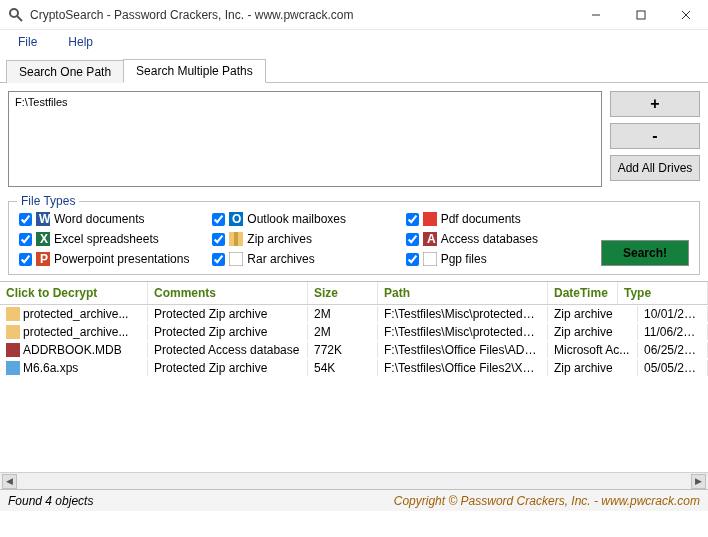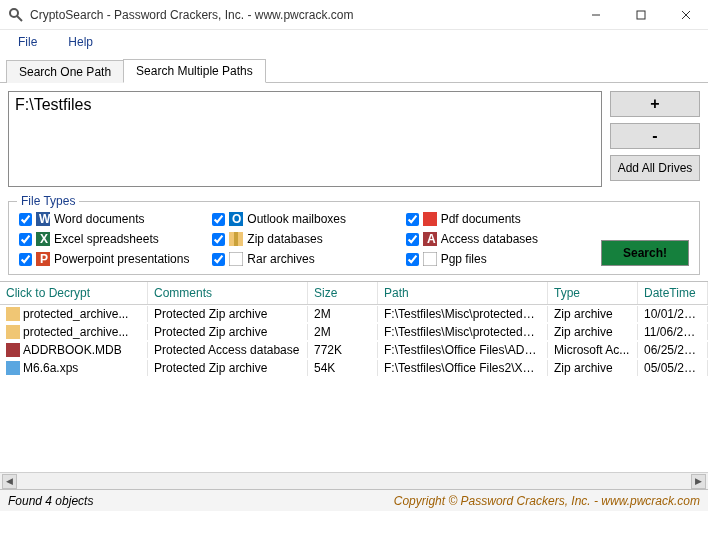--- a/index.html
+++ b/index.html
@@ -12,40 +12,40 @@
 
 .menubar { height: 24px; display: flex; align-items: center; padding: 0 8px; gap: 11px; }
 .menubar .menuitem { padding: 3px 10px; color: #1a3e8c; }
 
 .tabs { display: flex; align-items: flex-end; padding: 4px 6px 0 6px; border-bottom: 1px solid #c0c0c0; }
 .tab { padding: 4px 12px; border: 1px solid #c0c0c0; border-bottom: none; background: #f4f4f4; margin-right: -1px; position: relative; top: 1px; }
 .tab.active { background: #fff; border-bottom: 1px solid #fff; }
 
 .tabbody { padding: 8px; }
 .pathsrow { display: flex; gap: 8px; }
-.paths-textarea { flex: 1; height: 96px; border: 1px solid #8a8a8a; padding: 4px 6px; font-size: 16px; resize: none; outline: none; background: #fff; }
+.paths-textarea { flex: 1; height: 96px; border: 1px solid #8a8a8a; padding: 4px 6px; font-size: 11px; resize: none; outline: none; background: #fff; }
 .sidebtns { width: 90px; display: flex; flex-direction: column; gap: 6px; }
 .btn { height: 26px; border: 1px solid #adadad; background: #e1e1e1; display: flex; align-items: center; justify-content: center; cursor: default; }
 .btn.big { font-size: 16px; font-weight: bold; }
 
 .groupbox { position: relative; border: 1px solid #c0c0c0; margin: 6px 8px 6px 8px; padding: 10px 10px 8px 10px; }
 .groupbox-title { position: absolute; top: -8px; left: 8px; background: #fff; padding: 0 4px; color: #1a3e8c; }
 .ft-row { display: flex; align-items: flex-start; }
 .ft-col { flex: 1; display: flex; flex-direction: column; gap: 6px; }
 .ft-search { width: 90px; display: flex; align-items: flex-end; justify-content: flex-end; align-self: flex-end; }
 .chk { display: flex; align-items: center; gap: 4px; }
 .chk input { width: 13px; height: 13px; }
 .iconbox { width: 14px; height: 14px; display: inline-flex; align-items: center; justify-content: center; }
 
 .search-btn { width: 88px; height: 26px; border: 1px solid #8a8a8a; background: #15803d; font-weight: bold; }
 
 .listview { border-top: 1px solid #c0c0c0; }
 .lv-head { display: flex; background: #fff; border-bottom: 1px solid #d0d0d0; }
 .lv-head .col, .lv-row .cell { padding: 4px 6px; border-right: 1px solid #e4e4e4; white-space: nowrap; overflow: hidden; text-overflow: ellipsis; }
-.lv-head .col { font-weight: normal; color: #0f766e; background: #fff; }
+.lv-head .col { font-weight: bold; color: #4d7c0f; background: #fff; }
 .col-0,.cell-0{ width: 148px; } .col-1,.cell-1{ width: 160px; } .col-2,.cell-2{ width: 70px; }
 .col-3,.cell-3{ width: 170px; } .col-4,.cell-4{ width: 90px; } .col-5,.cell-5{ flex: 1; min-width: 0; }
 .lv-body { }
 .lv-row { display: flex; height: 18px; align-items: center; }
 .lv-row .cell { padding: 1px 6px; font-size: 12px; }
 .cell-0 { display: flex; align-items: center; gap: 3px; }
 .file-icon { width: 14px; height: 14px; flex: 0 0 14px; }
 
 .scrollbar-h { height: 17px; background: #f0f0f0; border-top: 1px solid #d0d0d0; display: flex; align-items: center; justify-content: space-between; padding: 0 2px; }
 .sb-arrow { width: 15px; height: 15px; background: #e1e1e1; border: 1px solid #c0c0c0; display: flex; align-items: center; justify-content: center; font-size: 9px; color: #555;}
@@ -152,21 +152,21 @@
           <span>Outlook mailboxes</span>
         </label>
       <label class="chk">
           <input type="checkbox" checked="" style="">
           <span class="iconbox">
             <svg width="14" height="14">
               <rect width="14" height="14" fill="#f0c674"></rect>
               <rect x="5" y="0" width="4" height="14" fill="#caa13a"></rect>
             </svg>
           </span>
-          <span>Zip databases</span>
+          <span>Zip archives</span>
         </label>
       <label class="chk">
           <input type="checkbox" checked="" style="">
           <span class="iconbox">
             <svg width="14" height="14">
               <rect width="14" height="14" fill="#fff" stroke="#888"></rect>
             </svg>
           </span>
           <span>Rar archives</span>
         </label>
@@ -206,22 +206,22 @@
     </div>
   </div>
 </div>
 
 <div class="listview">
   <div class="lv-head">
     <div class="col col-0">Click to Decrypt</div>
     <div class="col col-1">Comments</div>
     <div class="col col-2">Size</div>
     <div class="col col-3">Path</div>
+    <div class="col col-5">DateTime</div>
     <div class="col col-4">Type</div>
-    <div class="col col-5">DateTime</div>
   </div>
   <div class="lv-body" id="lv-body">
       <div class="lv-row">
         <div class="cell cell-0">
           <span class="file-icon">
             <svg width="14" height="14">
               <rect width="14" height="14" fill="#f0c674"></rect>
             </svg>
           </span>
           <span>protected_archive...</span>

